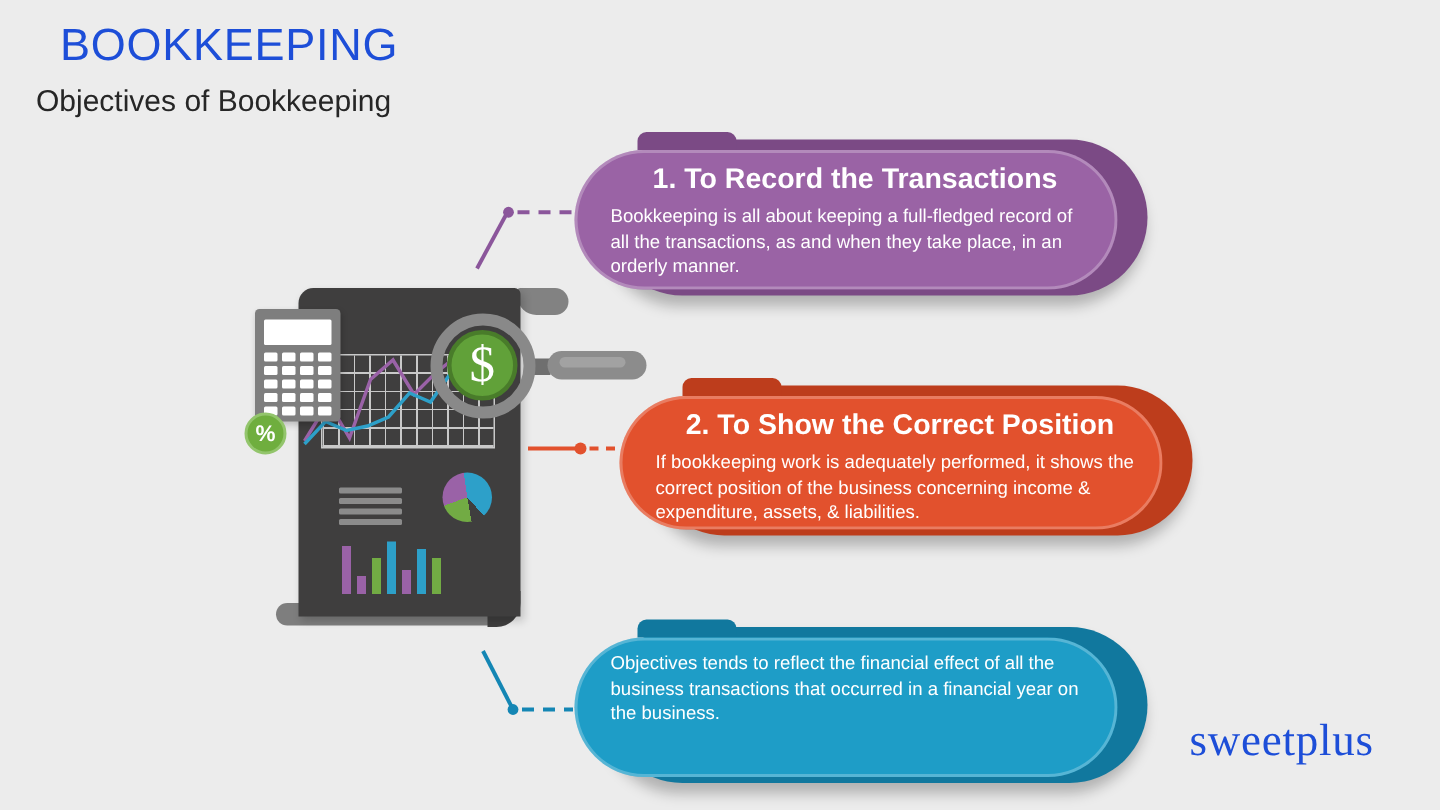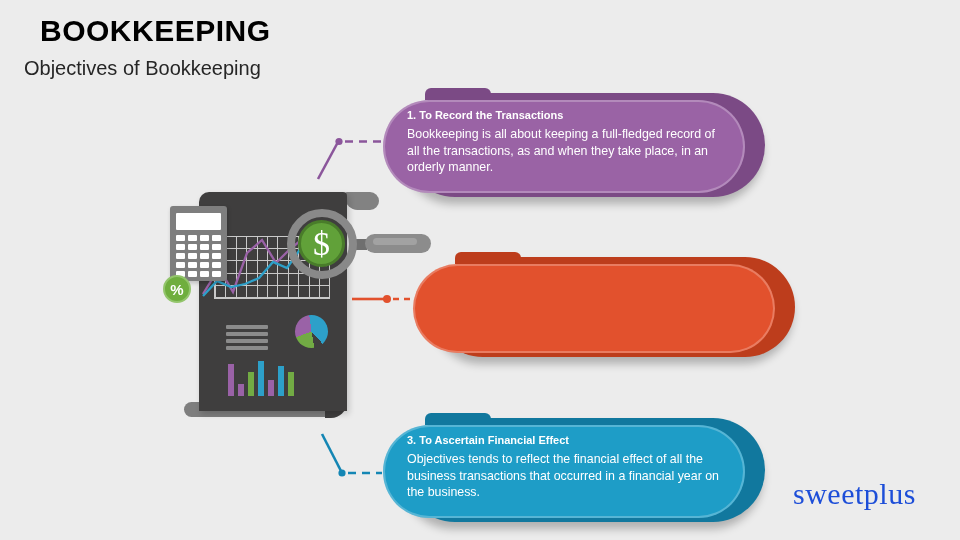--- a/index.html
+++ b/index.html
@@ -1,36 +1,36 @@
 <!DOCTYPE html>
 <html><head>
 <meta charset="utf-8">
 <style>
   html,body{margin:0;padding:0;}
   body{width:960px;height:540px;overflow:hidden;background:#ececec;
        font-family:"Liberation Sans", sans-serif;}
   .stage{position:relative;width:960px;height:540px;background:#ececec;}
 
   
-  .page-title{position:absolute;left:40px;top:14px;font-size:30px;font-weight:bold;
-              color:#000000;letter-spacing:.5px;}
+  .page-title{position:absolute;left:40px;top:14px;font-size:30px;font-weight:normal;
+              color:#1d4ed8;letter-spacing:.5px;}
   .page-subtitle{position:absolute;left:24px;top:57px;font-size:20px;color:#262626;}
 
   
   .callout{position:absolute;}
   .c1{left:383px;top:100px;width:362px;height:93px;}
   .c2{left:413px;top:264px;width:362px;height:89px;}
   .c3{left:383px;top:425px;width:362px;height:93px;}
   .co-back{position:absolute;left:20px;right:-20px;top:-7px;bottom:-4px;border-radius:52px;
            box-shadow:-2px 7px 9px rgba(0,0,0,.25);}
   .co-tab{position:absolute;left:42px;top:-12px;width:66px;height:12px;border-radius:6px 6px 0 0;}
   .co-pill{position:absolute;inset:0;border-radius:47px;box-sizing:border-box;
            padding:9px 12px 0 24px;color:#fff;
            box-shadow:inset 0 0 0 2px rgba(255,255,255,.25);}
-  .co-title{font-size:11px;font-weight:bold;margin-bottom:5px;}
+  .co-title{font-size:19px;font-weight:bold;margin-bottom:5px;text-align:center;}
   .co-body{font-size:12.4px;line-height:1.33;}
   .c1 .co-body{max-width:318px;}
   .c2 .co-body{max-width:344px;}
   .c3 .co-body{max-width:330px;}
 
   
   .connectors{position:absolute;inset:0;pointer-events:none;}
 
   
   .abs{position:absolute;}
@@ -178,26 +178,27 @@
     <div class="co-pill" style="background: rgb(154, 99, 165);">
       <div class="co-title">1. To Record the Transactions</div>
       <div class="co-body">Bookkeeping is all about keeping a full-fledged record of all the transactions, as and when they take place, in an orderly manner.</div>
     </div>
   </div>
 
   <div class="callout c2">
     <div class="co-back" style="background: rgb(189, 61, 28);"></div>
     <div class="co-tab" style="background: rgb(189, 61, 28);"></div>
     <div class="co-pill" style="background: rgb(226, 81, 45);">
+      <div class="co-title">2. To Show the Correct Position</div>
+      <div class="co-body">If bookkeeping work is adequately performed, it shows the correct position of the business concerning income &amp; expenditure, assets, &amp; liabilities.</div>
     </div>
   </div>
 
   <div class="callout c3">
     <div class="co-back" style="background: rgb(17, 120, 158);"></div>
     <div class="co-tab" style="background: rgb(17, 120, 158);"></div>
     <div class="co-pill" style="background: rgb(30, 157, 199);">
-      <div class="co-title">3. To Ascertain Financial Effect</div>
       <div class="co-body">Objectives tends to reflect the financial effect of all the business transactions that occurred in a financial year on the business.</div>
     </div>
   </div>
 
   <div class="logo">sweetplus</div>
 </div>
 
 </body></html>

